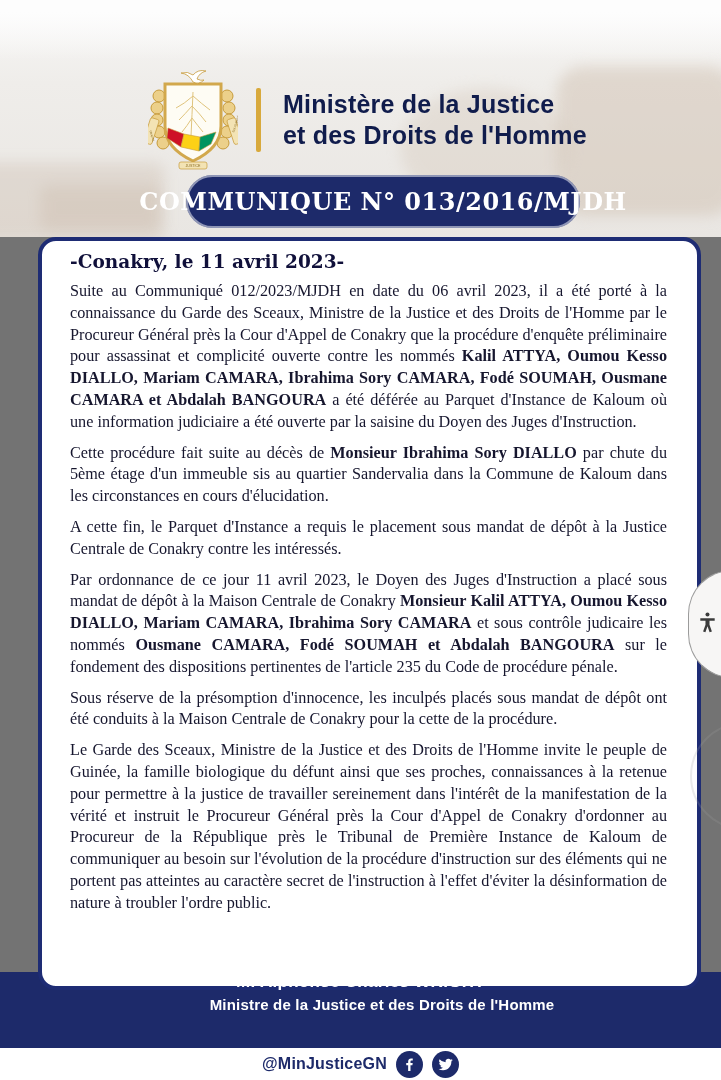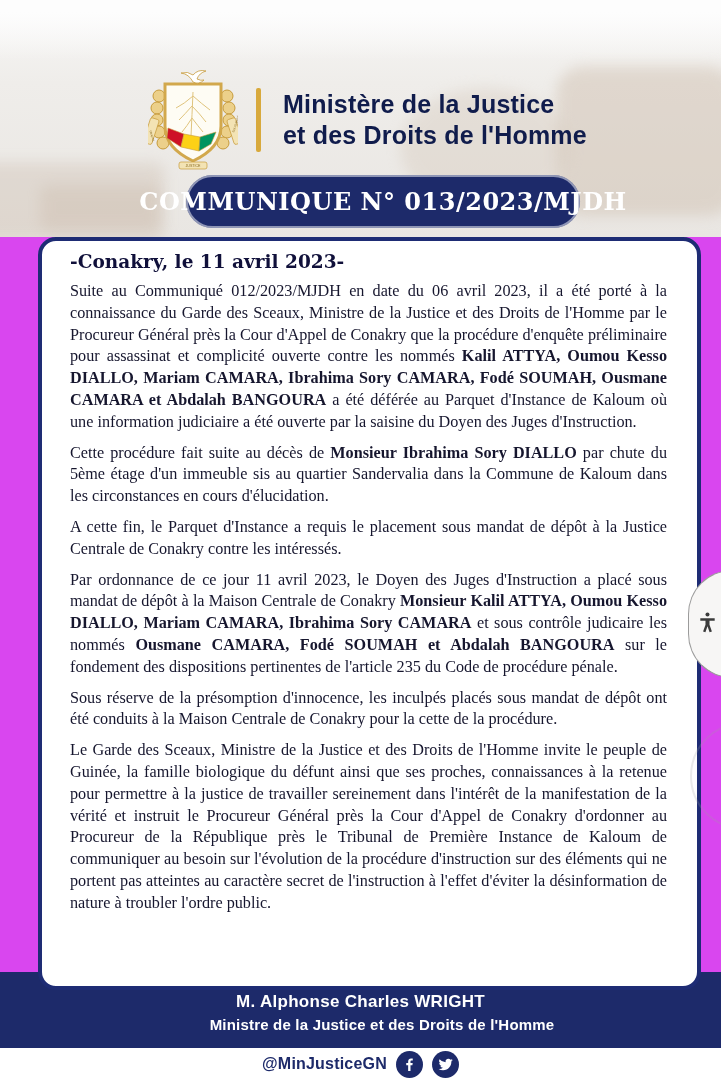--- a/index.html
+++ b/index.html
@@ -1,16 +1,16 @@
 <!DOCTYPE html>
 <html><head>
 <meta charset="utf-8">
 <style>
   html,body{margin:0;padding:0;background:#ffffff;}
-  .page{position:relative;width:721px;height:1080px;overflow:hidden;background:#d946ef;font-family:"Liberation Sans",sans-serif;}
+  .page{position:relative;width:721px;height:1080px;overflow:hidden;background:#737373;font-family:"Liberation Sans",sans-serif;}
 
   
   .header-zone{position:absolute;left:0;top:0;width:721px;height:237px;
     background:linear-gradient(180deg,#f8f7f6 0%,#efedea 35%,#e9e6e2 100%);overflow:hidden;}
   .bg-shape{position:absolute;filter:blur(7px);}
   .shape-a{left:556px;top:66px;width:180px;height:150px;background:#c8b5a2;opacity:.38;border-radius:28px;}
   .shape-b{left:400px;top:88px;width:170px;height:120px;background:#d6cabd;opacity:.4;border-radius:50%;}
   .shape-c{left:-25px;top:162px;width:190px;height:80px;background:#c3b09e;opacity:.28;border-radius:12px;}
   .shape-d{left:40px;top:185px;width:120px;height:45px;background:#bfa893;opacity:.22;border-radius:8px;}
   .top-fade{position:absolute;left:0;top:0;width:721px;height:60px;background:linear-gradient(180deg,#fdfdfd 20%,rgba(253,253,253,0));}
@@ -19,21 +19,21 @@
   .logo-wrap{width:90px;height:100px;flex:0 0 auto;}
   .gold-bar{width:5px;height:64px;background:#d8a93c;border-radius:2px;margin-left:18px;margin-right:22px;}
   .ministry-title{font-weight:bold;font-size:25px;line-height:31px;color:#101c4c;letter-spacing:.2px;}
 
   .banner{position:absolute;left:186px;top:175px;width:394px;height:53px;background:#1d2a6a;
     border-radius:27px;display:flex;align-items:center;justify-content:center;box-shadow:0 0 0 2px rgba(255,255,255,.5) inset;}
   .banner-text{font-family:"DejaVu Serif",serif;font-weight:bold;font-size:24px;color:#ffffff;letter-spacing:.5px;white-space:nowrap;}
 
   
   .footer-band{position:absolute;left:0;top:972px;width:721px;height:76px;background:#1d2a6a;z-index:1;}
-  .footer-text{position:absolute;left:0;top:992px;width:721px;text-align:center;color:#ffffff;z-index:3;}
+  .footer-text{position:absolute;left:0;top:972px;width:721px;text-align:center;color:#ffffff;z-index:3;}
   .sig-name{font-weight:bold;font-size:17px;letter-spacing:.3px;}
   .sig-title{font-weight:bold;font-size:15px;margin-top:4px;letter-spacing:.2px;margin-left:43px;}
 
   .social-strip{position:absolute;left:0;top:1048px;width:721px;height:32px;background:#ffffff;z-index:2;
     display:flex;align-items:center;justify-content:center;gap:9px;}
   .handle{font-weight:bold;font-size:16px;color:#1d2a6a;letter-spacing:.2px;}
   .soc-icon{width:27px;height:27px;border-radius:50%;background:#1d2a6a;display:flex;align-items:center;justify-content:center;cursor:pointer;}
 
   
   .content-box{position:absolute;left:38px;top:237px;width:663px;height:753px;box-sizing:border-box;
@@ -113,21 +113,21 @@
         </svg>
       </div>
       <div class="gold-bar"></div>
       <div class="ministry-title">
         <div>Ministère de la Justice</div>
         <div>et des Droits de l'Homme</div>
       </div>
     </div>
 
     <div class="banner">
-      <span class="banner-text">COMMUNIQUE N° 013/2023/MJDH</span>
+      <span class="banner-text">COMMUNIQUE N° 013/2016/MJDH</span>
     </div>
   </div>
 
   <div class="footer-band"></div>
   <div class="footer-text">
     <div class="sig-name">M. Alphonse Charles WRIGHT</div>
     <div class="sig-title">Ministre de la Justice et des Droits de l'Homme</div>
   </div>
 
   <div class="social-strip">

